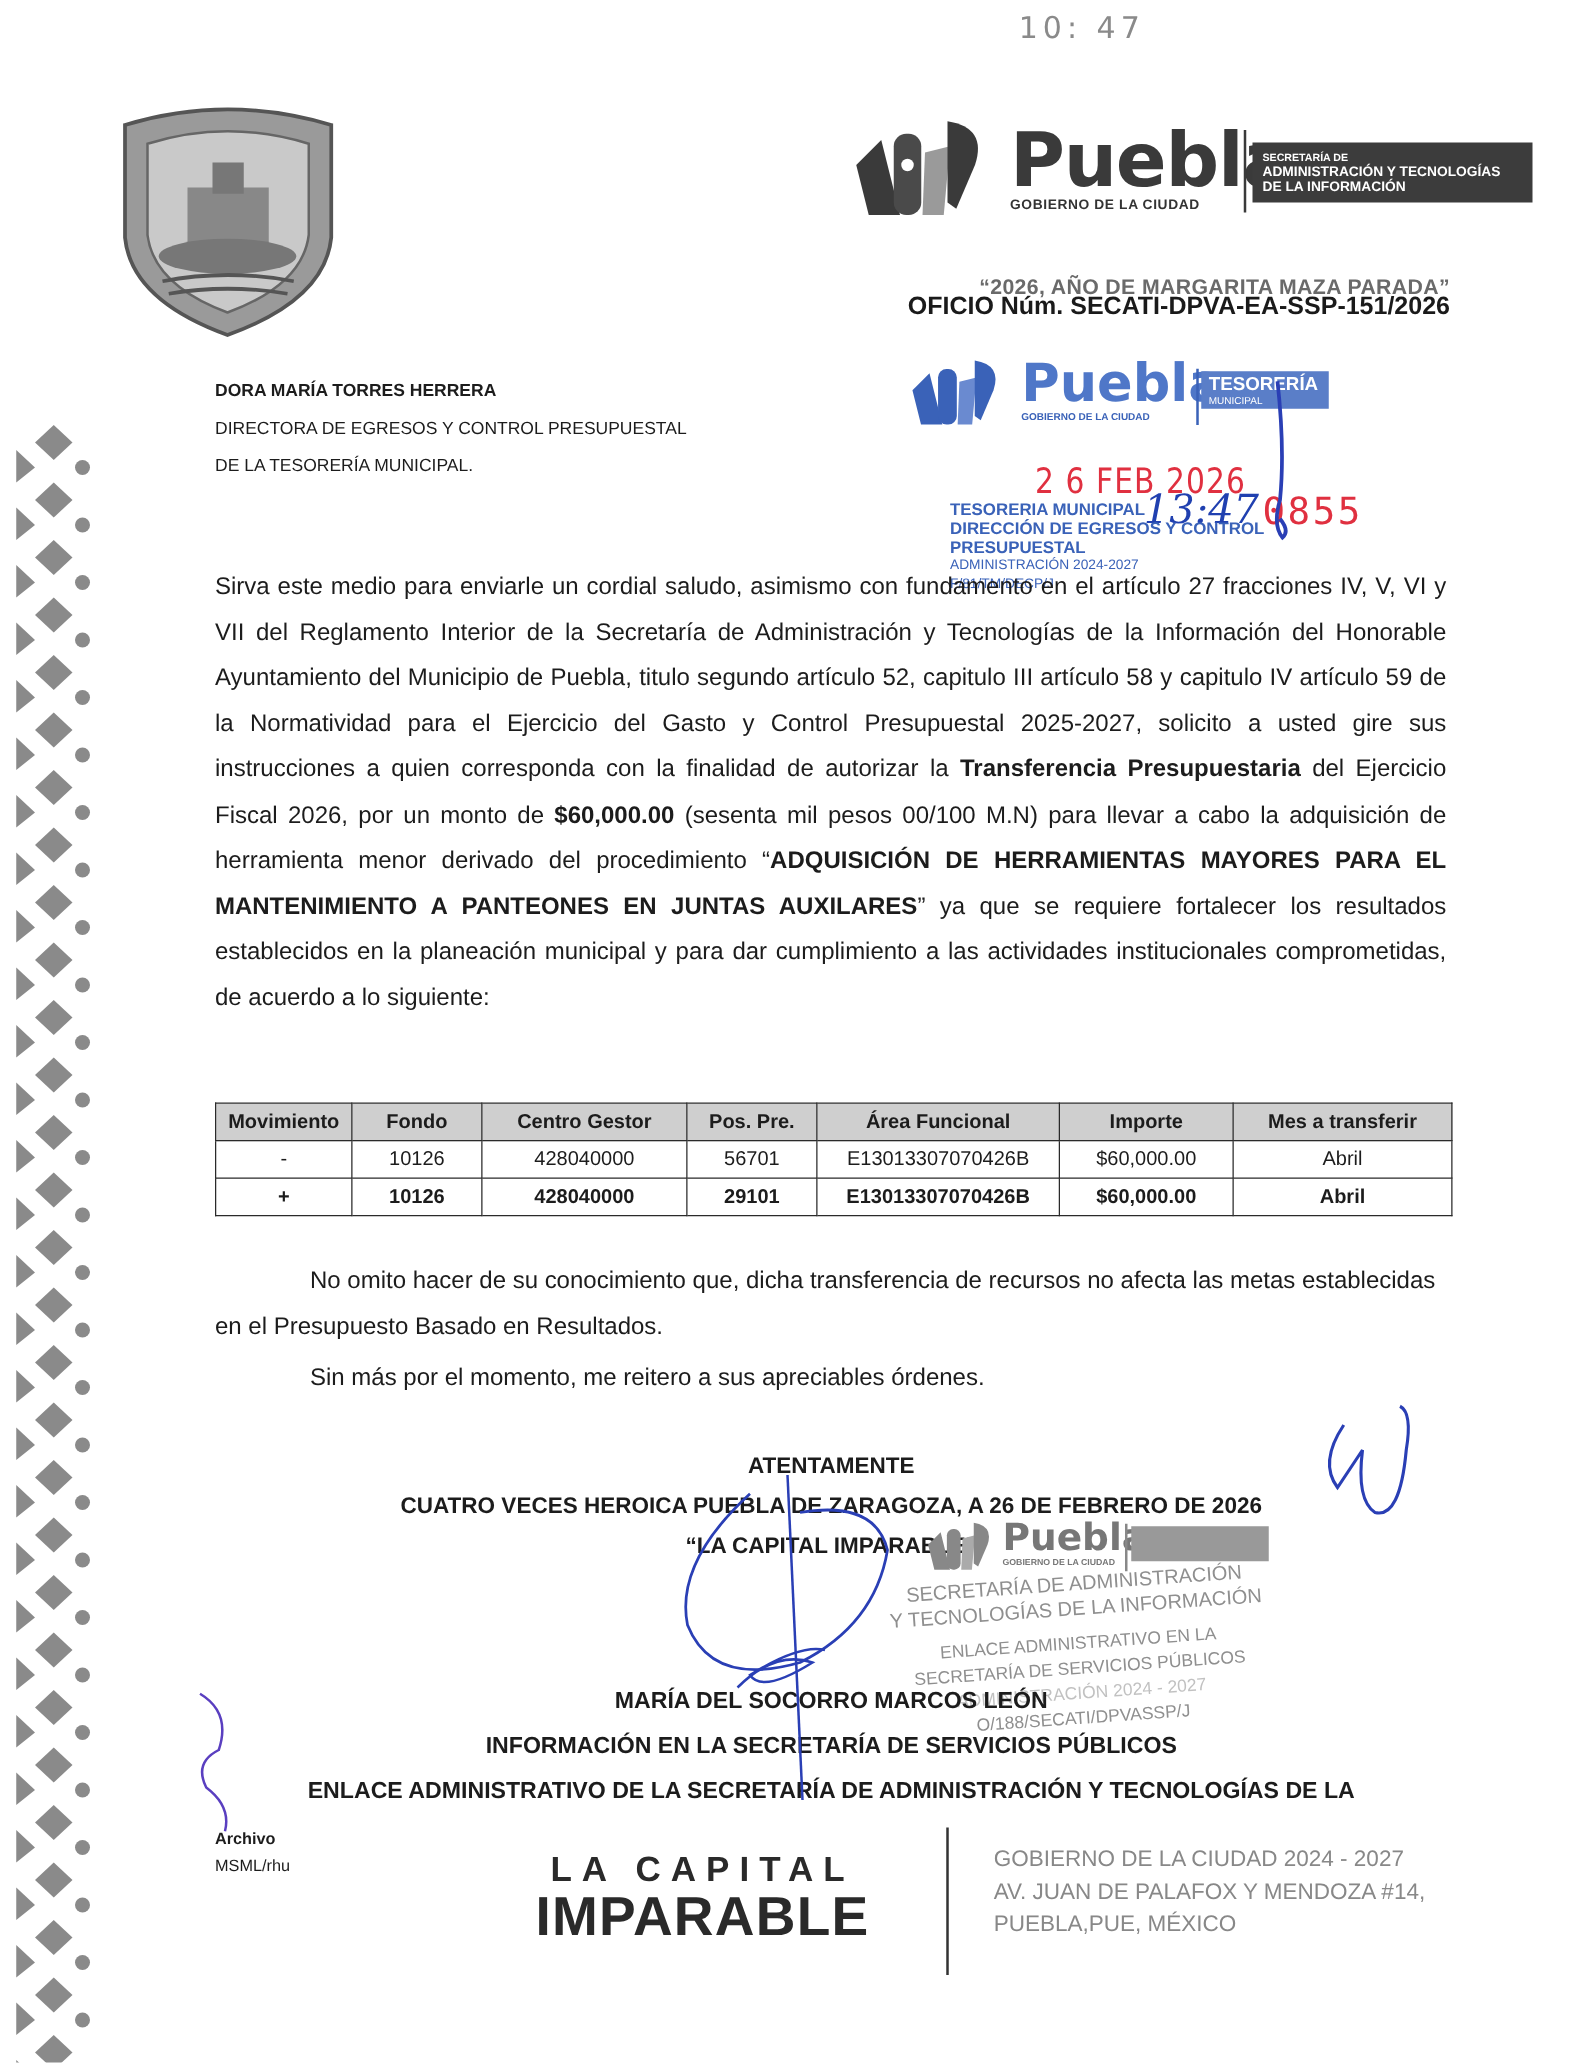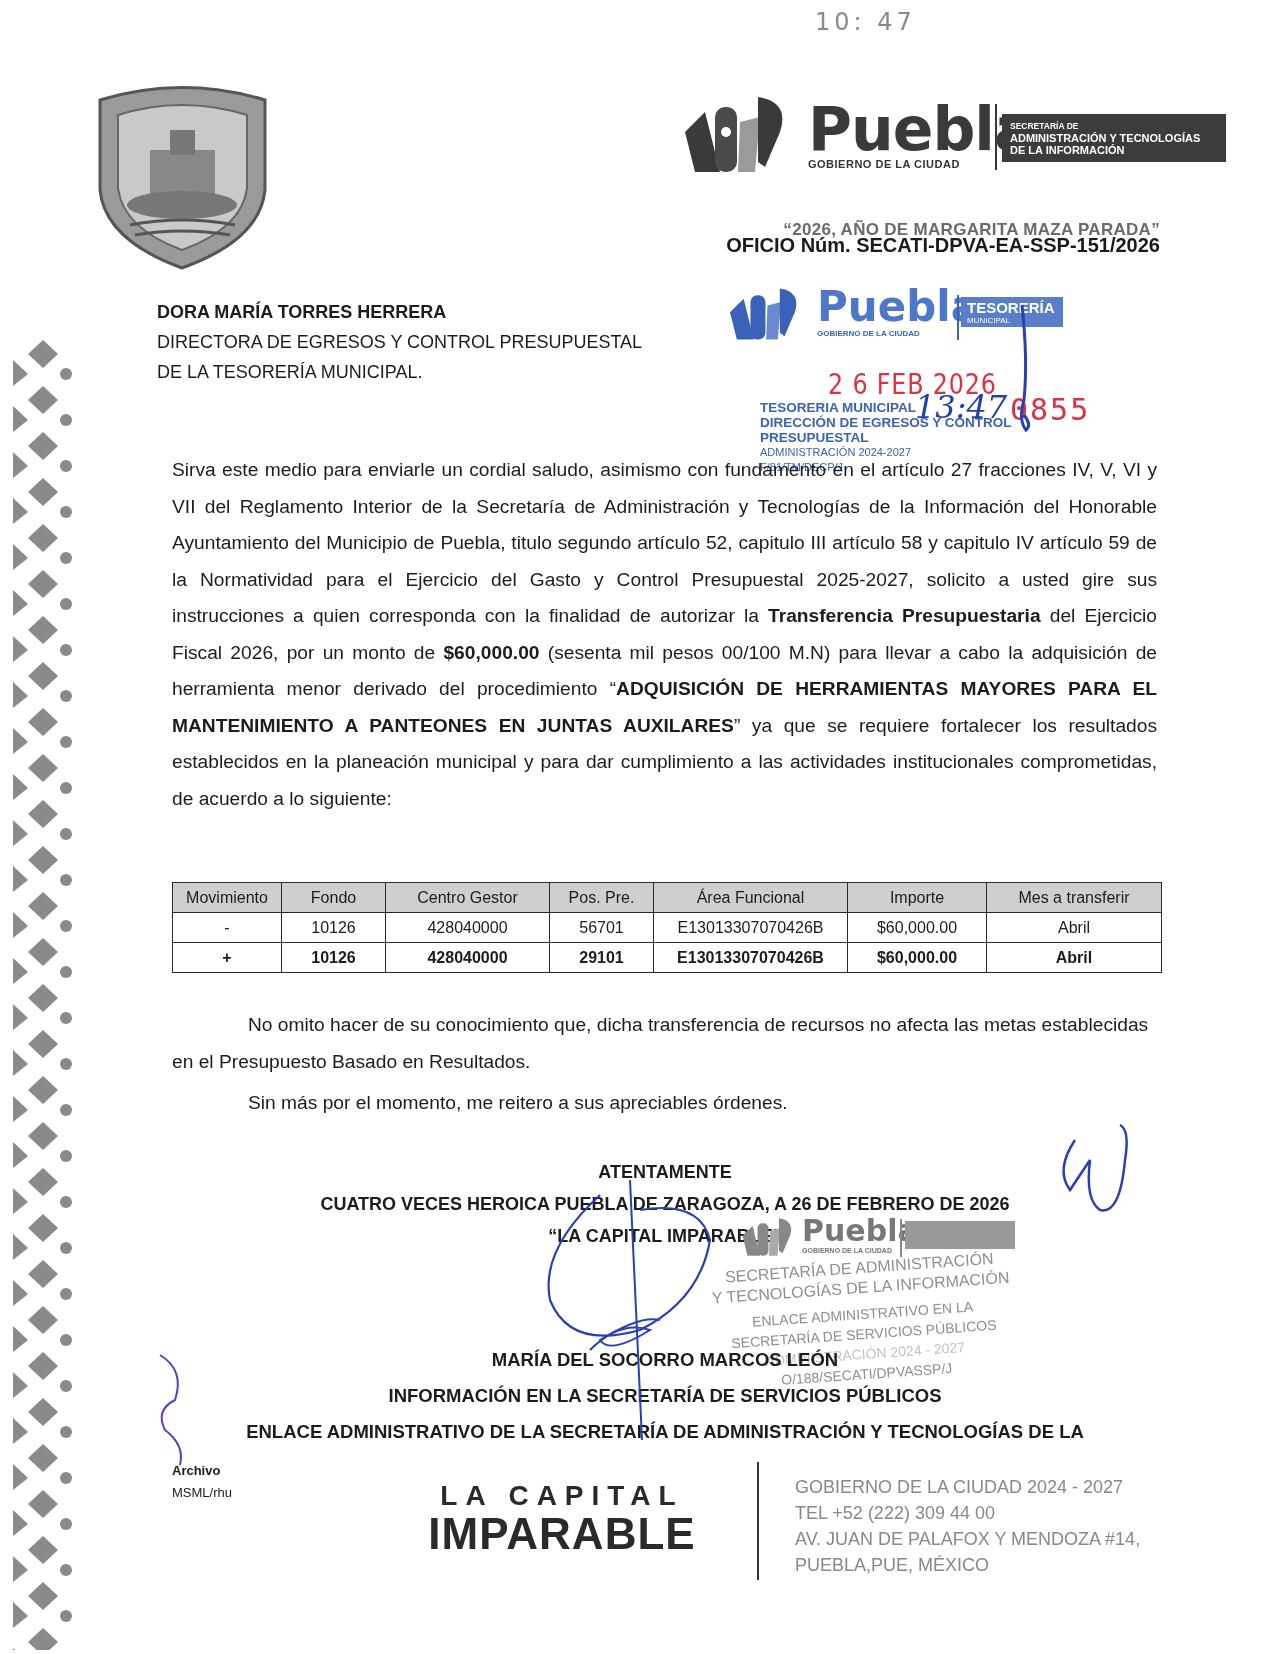--- a/index.html
+++ b/index.html
@@ -18,39 +18,39 @@
   .hdr-logo { left:680px; top:92px; width:540px; height:90px; }
   .puebla-word { font-size:60px; font-weight:700; color:#3a3a3a; letter-spacing:-1px; font-family:"DejaVu Sans", sans-serif; }
   .gob-ciudad { font-size:11px; font-weight:700; color:#333; letter-spacing:.5px; }
   .sec-box { background:#3c3c3c; color:#fff; font-size:11px; font-weight:700; line-height:12px; padding:6px 8px; }
   .sec-box .small { font-size:8.5px; font-weight:700; }
 
   .year-motto { right:108px; top:220px; font-size:17px; font-weight:700; color:#6a6a6a; letter-spacing:.3px; }
   .oficio { right:108px; top:234px; font-size:20px; font-weight:700; color:#1a1a1a; }
 
   
-  .addr { left:157px; top:297px; font-size:18px; line-height:30px; }
+  .addr { left:172px; top:297px; font-size:14px; line-height:30px; }
   .addr .name { font-weight:700; }
   .addr .presente { letter-spacing:5px; }
 
   
   .stamp-logo { left:725px; top:285px; width:340px; height:60px; color:#3a62b8; }
   .stamp-date { left:828px; top:368px; font-size:28px; color:#e03040; font-family:"DejaVu Sans", sans-serif; letter-spacing:1px; transform:scaleX(.85); transform-origin:left; }
   .stamp-hand { left:915px; top:388px; font-size:32px; color:#2040b0; font-family:"DejaVu Serif", serif; font-style:italic; }
   .stamp-num { left:1010px; top:392px; font-size:30px; color:#e03040; font-family:"DejaVu Sans Mono", monospace; letter-spacing:2px; }
   .stamp-text { left:760px; top:400px; width:300px; text-align:left; color:#3a62b8; font-size:13.5px; line-height:15px; font-weight:700; }
   .stamp-text .light { font-weight:400; font-size:11px; }
 
   
   .body-par { left:172px; top:452px; width:985px; font-size:19.2px; line-height:36.5px; text-align:justify; }
 
   
   .tbl { left:172px; top:882px; width:990px; border-collapse:collapse; font-size:16px; }
   .tbl th, .tbl td { border:1.5px solid #2a2a2a; text-align:center; padding:0 4px; height:29px; }
-  .tbl th { background:#cfcfcf; font-weight:400; }
+  .tbl th { background:#cfcfcf; font-weight:700; }
   .tbl tr.plus td { font-weight:700; }
 
   .closing1 { left:172px; top:1007px; width:985px; font-size:19.2px; line-height:36.5px; text-indent:76px; }
   .closing2 { left:248px; top:1092px; font-size:19.2px; }
 
   .sig-block { left:150px; top:1158px; width:1030px; text-align:center; font-weight:700; font-size:18px; line-height:28px; }
   .sig-name { left:150px; top:1342px; width:1030px; text-align:center; font-weight:700; font-size:18.5px; line-height:36px; }
 
   .sec-stamp { left:688px; top:1258px; width:350px; color:#8f8f8f; font-size:16px; line-height:20px; text-align:center; transform:rotate(-4deg); }
   .sec-stamp .sm { font-size:14px; }
@@ -327,16 +327,15 @@
   <div>MSML/rhu</div>
 </div>
 
 <div class="abs footer-logo">
   <div class="top">LA CAPITAL</div>
   <div class="bot">IMPARABLE</div>
 </div>
 <div class="abs footer-sep"></div>
 <div class="abs footer-info">
   <div>GOBIERNO DE LA CIUDAD 2024 - 2027</div>
-  <div>TEL +52 (222) 309 44 00</div>
   <div>AV. JUAN DE PALAFOX Y MENDOZA #14,</div>
   <div>PUEBLA,PUE, MÉXICO</div>
 </div>
 
 </body></html>

